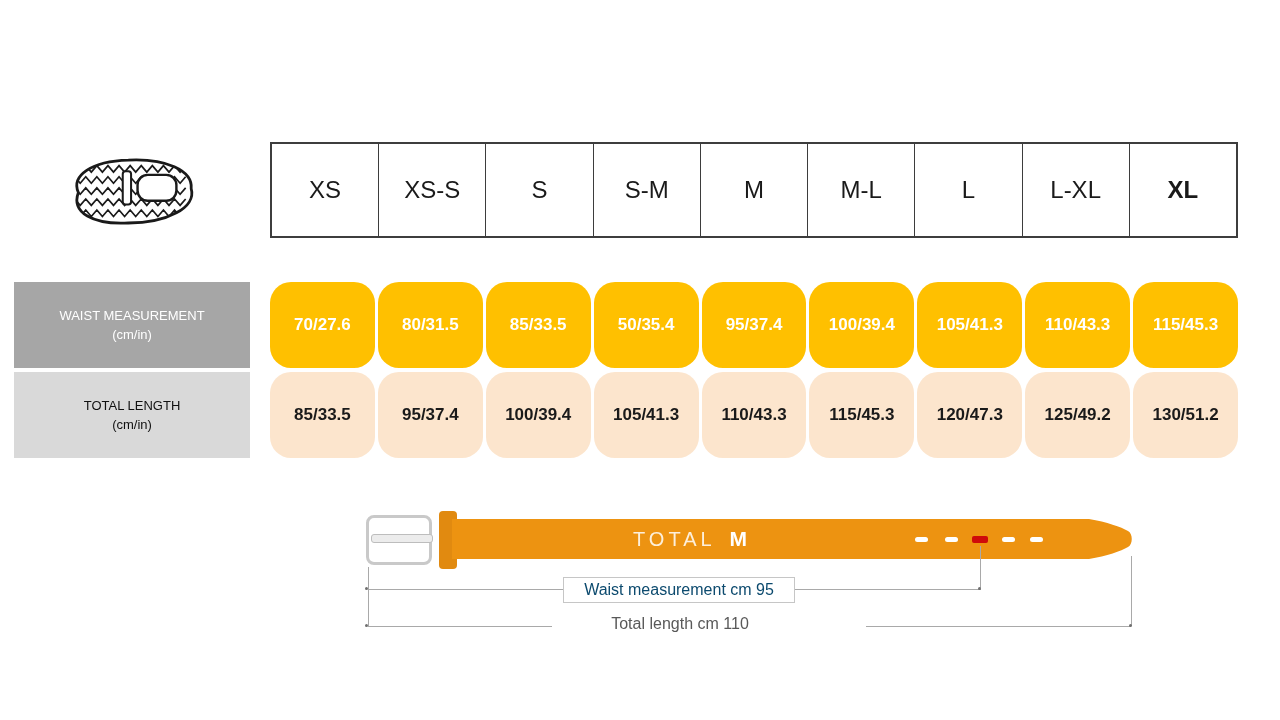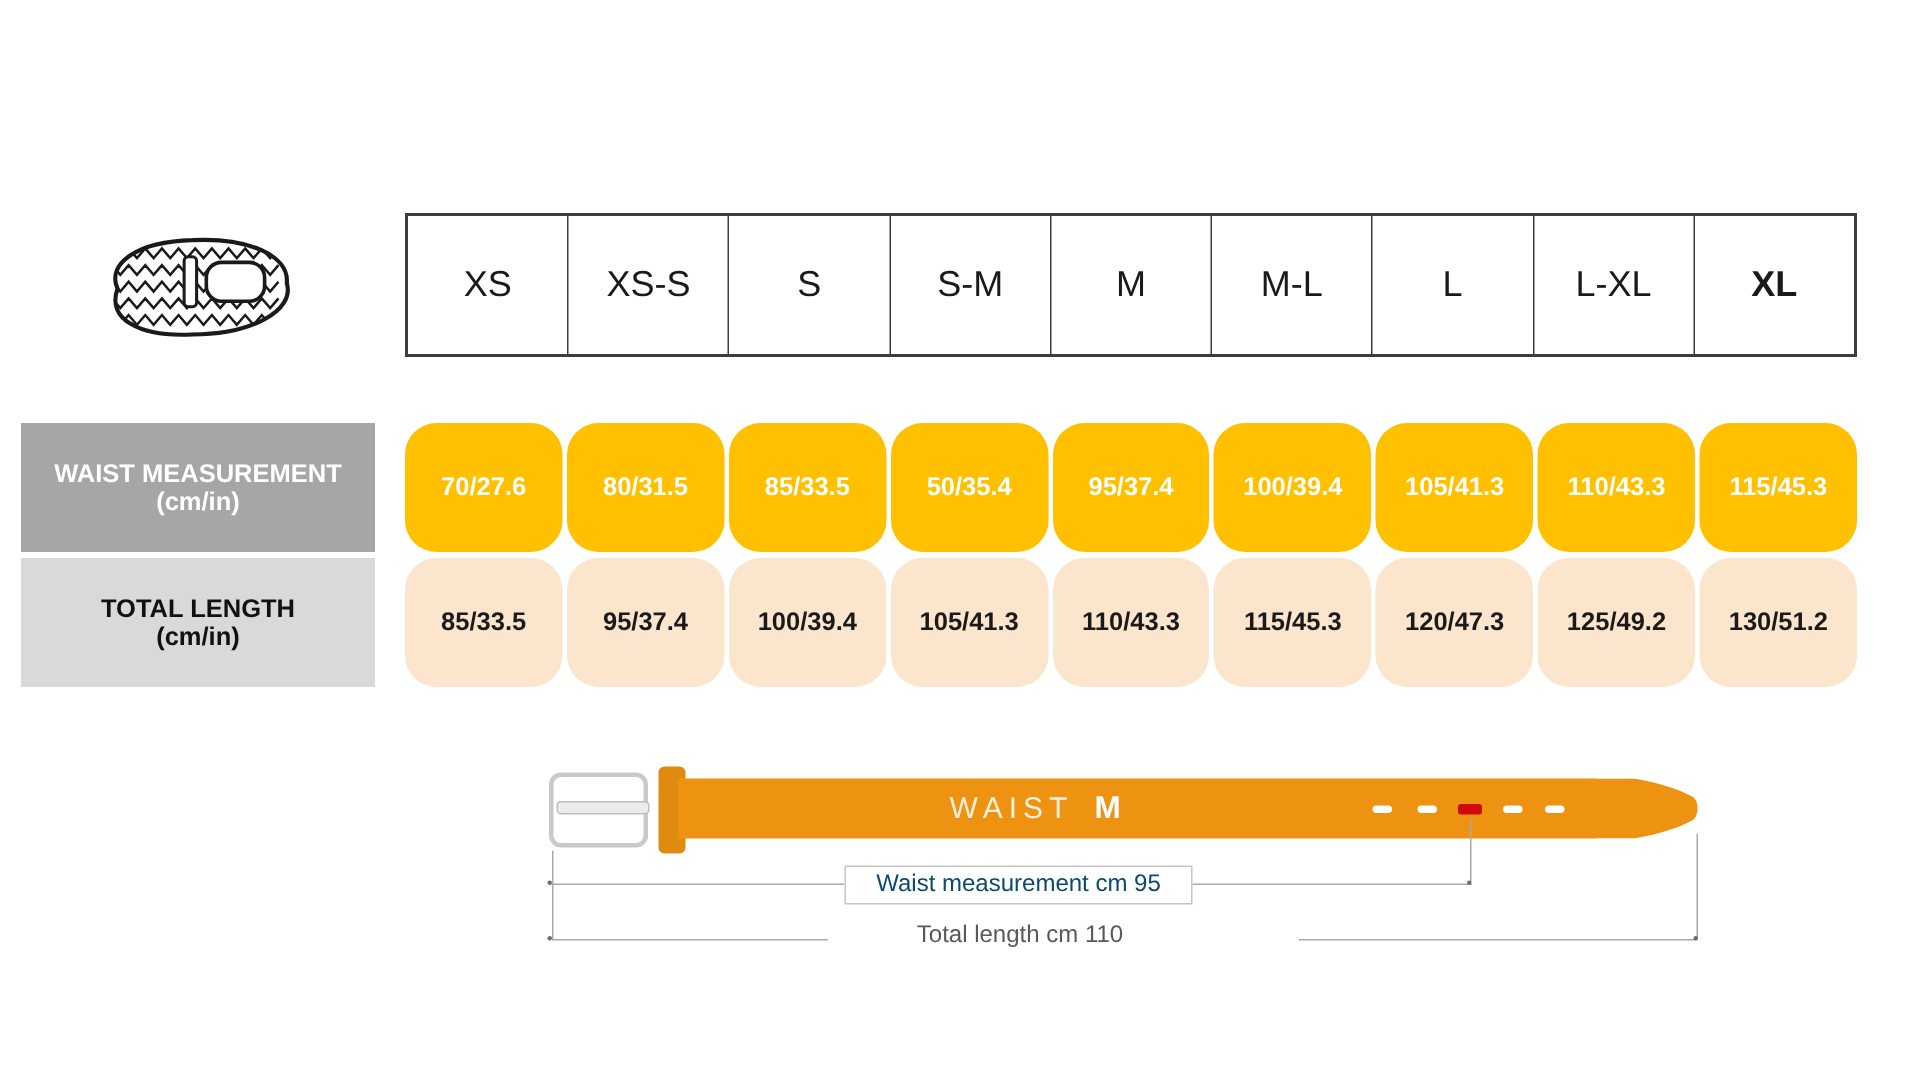--- a/index.html
+++ b/index.html
@@ -10,21 +10,21 @@
   
   .size-header { position:absolute; left:270px; top:142px; width:968px; height:96px;
     display:flex; border:2px solid #3d3d3d; background:#fff; }
   .size-header .cell { flex:1; display:flex; align-items:center; justify-content:center;
     font-size:24px; color:#1a1a1a; border-right:1px solid #3d3d3d; }
   .size-header .cell:last-child { border-right:none;font-weight:bold; }
 
   
   .row-label { position:absolute; left:14px; width:236px; height:86px;
     display:flex; flex-direction:column; align-items:center; justify-content:center;
-    font-weight:bold; font-size:17px; line-height:19px; text-align:center; }
+    font-weight:normal; font-size:13px; line-height:19px; text-align:center; }
   .waist-label { top:282px; background:#a6a6a6; color:#fff; }
   .length-label { top:372px; background:#d9d9d9; color:#111; }
 
   .value-row { position:absolute; left:270px; width:968px; height:86px; display:flex; gap:3px; }
   .waist-row { top:282px; }
   .length-row { top:372px; }
   .value-row .cell { flex:1; display:flex; align-items:center; justify-content:center;
     font-weight:bold; font-size:17px;border-radius:21px; }
   .waist-row .cell { background:#ffc000; color:#fff; }
   .length-row .cell { background:#fce5cd; color:#1a1a1a; }
@@ -126,21 +126,21 @@
   </div>
 
   <div class="buckle"></div>
   <div class="prong"></div>
   <div class="keeper"></div>
   <div class="strap"></div>
   <svg class="strap-tip" viewBox="0 0 72 40">
     <path d="M0 0 L26 0 C44 3 58 8 65 12 C70 14.5 70 25.5 65 28 C58 32 44 37 26 40 L0 40 Z" fill="#ed9311"></path>
   </svg>
   <div class="size-label">
-    <span class="size-word">WAIST</span>
+    <span class="size-word">TOTAL</span>
     <span class="size-val">M</span>
   </div>
   <div class="hole" style="left:915px;"></div>
   <div class="hole" style="left:945px;"></div>
   <div class="hole-red" style="left:972px;"></div>
   <div class="hole" style="left:1002px;"></div>
   <div class="hole" style="left:1030px;"></div>
 
   <div class="vline" style="left:368px; top:567px; height:60px;"></div>
   <div class="vline" style="left:980px; top:546px; height:42px;"></div>

